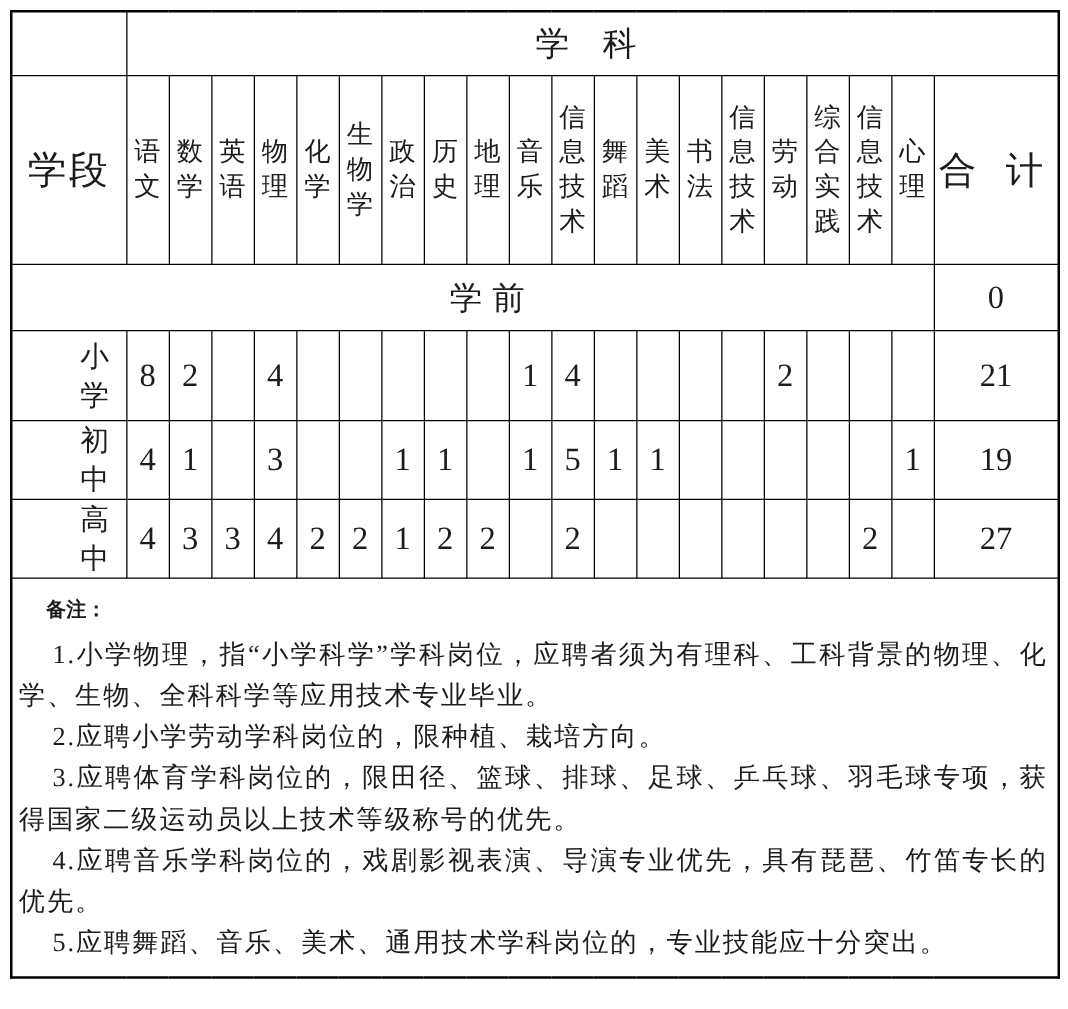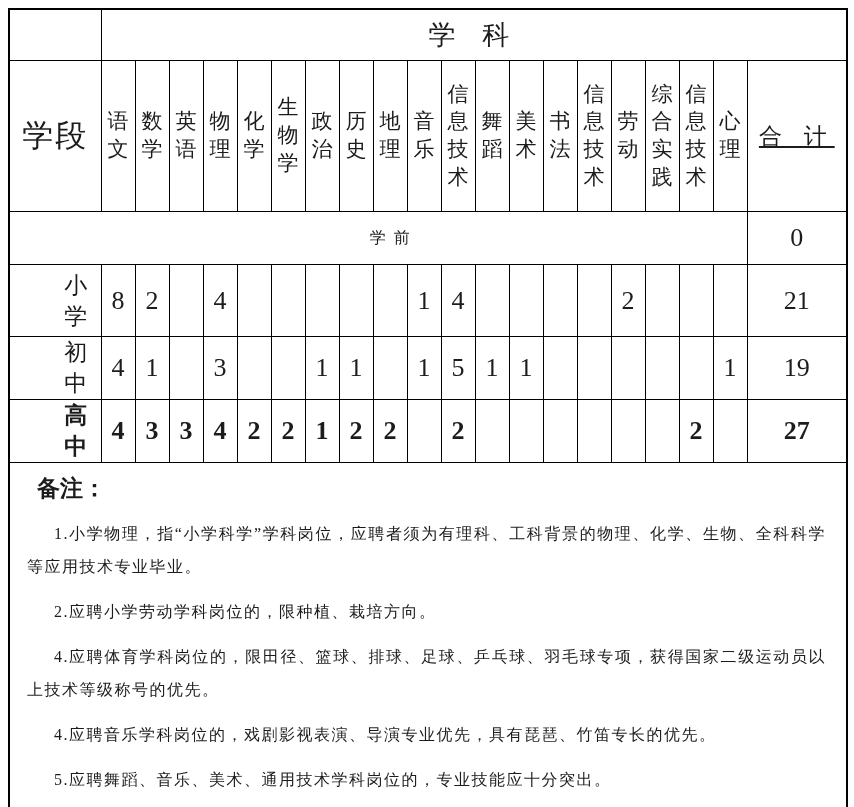--- a/index.html
+++ b/index.html
@@ -28,41 +28,41 @@
   .stage{font-size:31px;letter-spacing:2px;}
   .vhead span{
     display:inline-block;
     width:1.15em;
     font-size:21px;
     line-height:1.32;
     word-break:break-all;
     white-space:normal;
     text-align:center;
   }
-  .total-head{font-size:23px;letter-spacing:8px;text-decoration:underline;}
+  .total-head{font-size:30px;letter-spacing:8px;}
   tr.preschool td{height:52px;}
-  .pre-label{font-size:16px;letter-spacing:8px;padding-left:31px;}
+  .pre-label{font-size:26px;letter-spacing:8px;padding-left:31px;}
   .row-label{font-size:23px;letter-spacing:3px;padding-left:44px;}
   .num{font-size:26px;}
   .notes-cell{
     text-align:left;
     vertical-align:top;
     height:266px;
     padding:8px 8px 10px 5px;
   }
   .notes-title{
     margin:2px 0 2px 0;
     padding-left:22px;
     font-weight:bold;
-    font-size:23px;
+    font-size:16px;
     line-height:32px;
   }
   .note-item{
-    margin:12px;
-    font-size:16px;
+    margin:0;
+    font-size:21px;
     line-height:33px;
     text-indent:27px;
     text-align:justify;
     letter-spacing:1.5px;
   }
 </style>
 </head>
 <body>
 
 <div class="page">
@@ -163,21 +163,21 @@
           <td class="num">1</td>
           <td class="num">1</td>
           <td class="num"></td>
           <td class="num"></td>
           <td class="num"></td>
           <td class="num"></td>
           <td class="num"></td>
           <td class="num">1</td>
           <td class="num">19</td>
         </tr>
-        <tr class="data-row" style="height: 63px; font-weight: bold;">
+        <tr class="data-row" style="height: 63px;">
           <td class="row-label">高中</td>
           <td class="num">4</td>
           <td class="num">3</td>
           <td class="num">3</td>
           <td class="num">4</td>
           <td class="num">2</td>
           <td class="num">2</td>
           <td class="num">1</td>
           <td class="num">2</td>
           <td class="num">2</td>
@@ -192,21 +192,21 @@
           <td class="num">2</td>
           <td class="num"></td>
           <td class="num">27</td>
         </tr>
         <tr id="notes-row">
         <td class="notes-cell" colspan="21">
           <p class="notes-title">备注：</p>
           <div id="note-items">
               <p class="note-item">1.小学物理，指“小学科学”学科岗位，应聘者须为有理科、工科背景的物理、化学、生物、全科科学等应用技术专业毕业。</p>
               <p class="note-item">2.应聘小学劳动学科岗位的，限种植、栽培方向。</p>
-              <p class="note-item">4.应聘体育学科岗位的，限田径、篮球、排球、足球、乒乓球、羽毛球专项，获得国家二级运动员以上技术等级称号的优先。</p>
+              <p class="note-item">3.应聘体育学科岗位的，限田径、篮球、排球、足球、乒乓球、羽毛球专项，获得国家二级运动员以上技术等级称号的优先。</p>
               <p class="note-item">4.应聘音乐学科岗位的，戏剧影视表演、导演专业优先，具有琵琶、竹笛专长的优先。</p>
               <p class="note-item">5.应聘舞蹈、音乐、美术、通用技术学科岗位的，专业技能应十分突出。</p>
             </div>
         </td>
       </tr>
     </tbody>
   </table>
 </div>
 
 </body></html>

